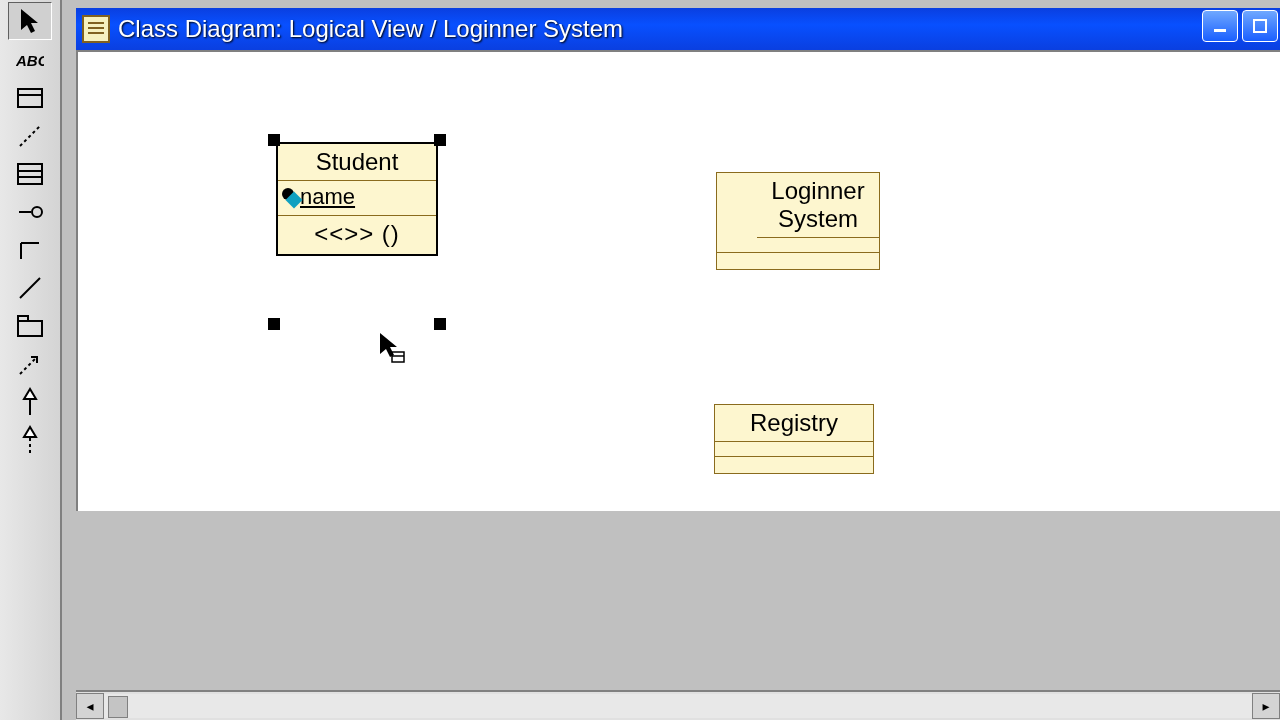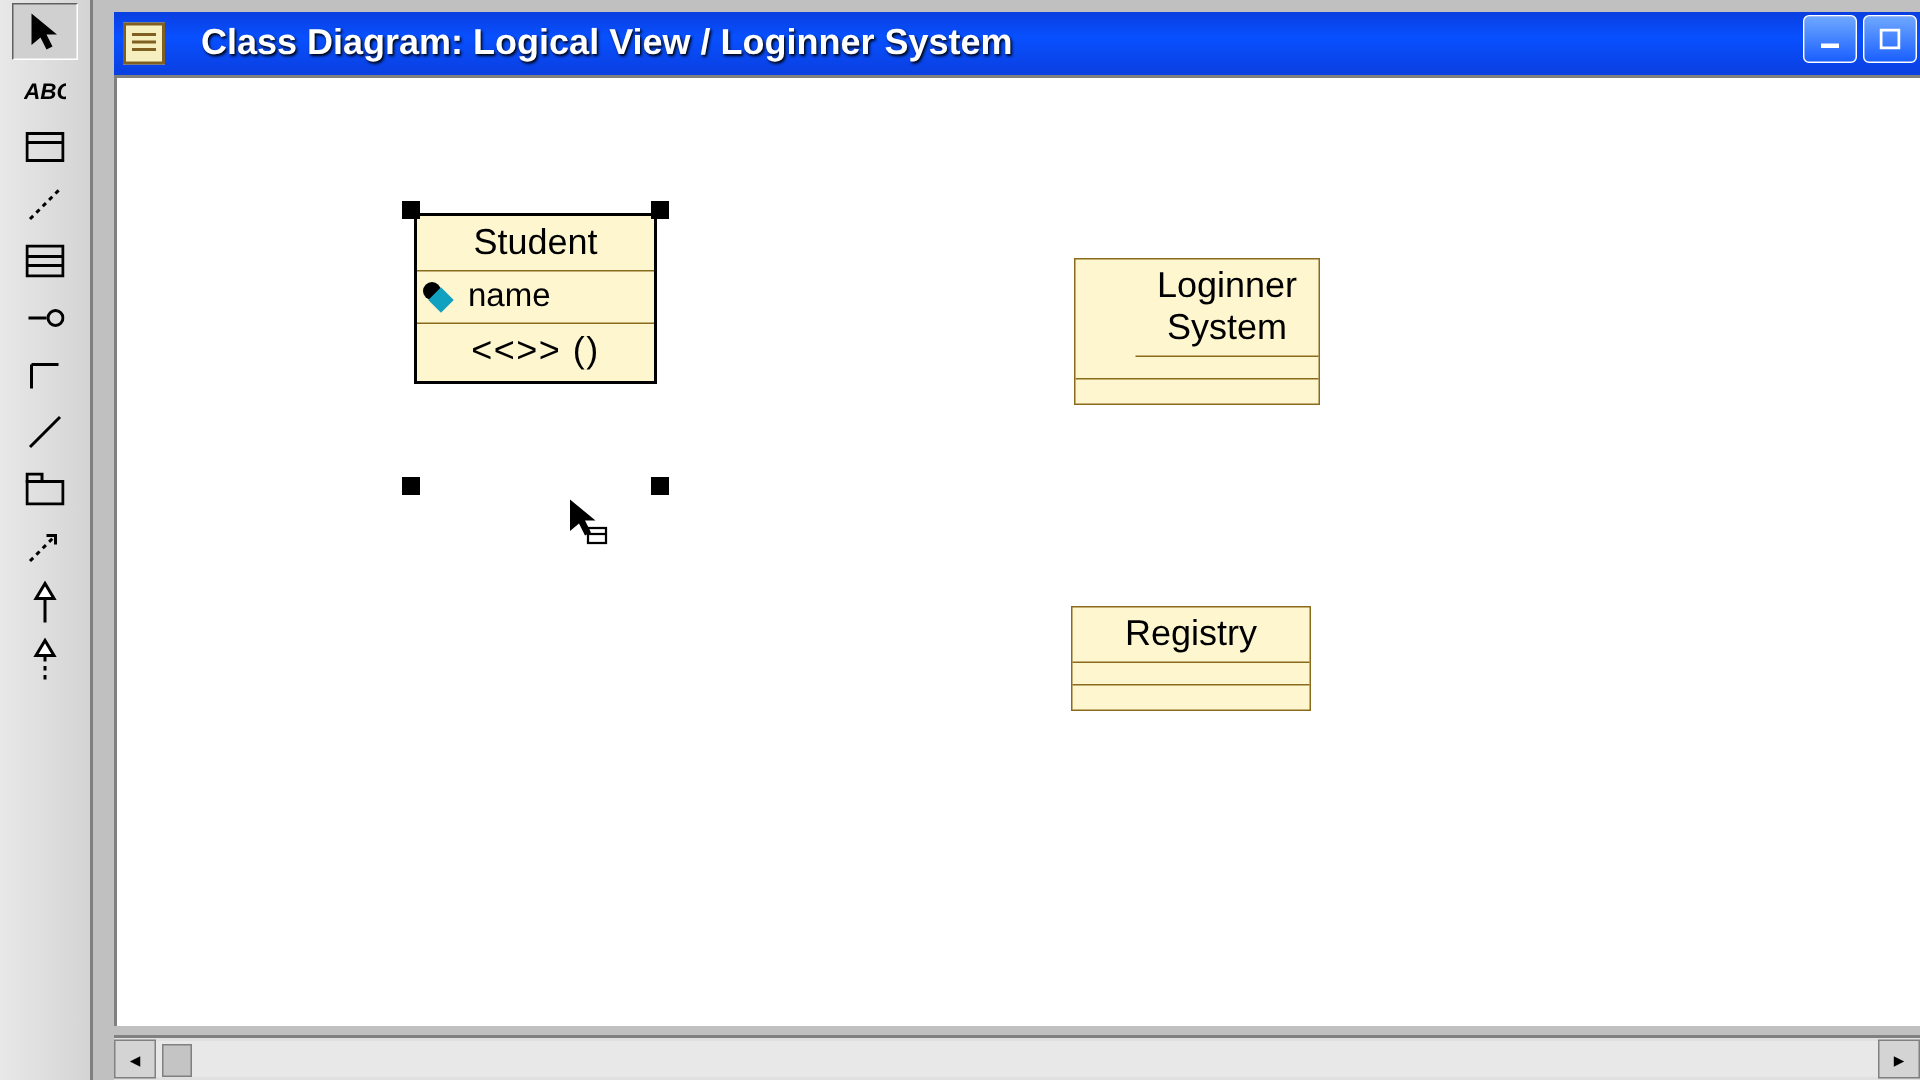--- a/index.html
+++ b/index.html
@@ -65,24 +65,23 @@
   #window-doc-icon::after{
     content:"";
     position:absolute;
     left:4px; top:5px; right:4px;
     height:2px; background:#806020;
     box-shadow:0 5px 0 #806020, 0 10px 0 #806020;
   }
   #window-title {
     color: #fff;
     font-size: 24px;
-    font-weight: bold;
+    font-weight: normal;
     text-shadow: 1px 1px 2px #000;
     white-space: nowrap;
-    margin-left: 16px;
   }
   #window-buttons {
     position: absolute;
     right: 0;
     top: 2px;
     display: flex;
     gap: 4px;
     padding-right: 2px;
   }
   .win-btn {
@@ -94,21 +93,21 @@
     display:flex;align-items:center;justify-content:center;
     color:#fff;font-weight:bold;font-size:18px;
   }
 
   
   #canvas {
     position: absolute;
     left: 76px;
     top: 50px;
     width: 1204px;
-    height: 634px;
+    height: 461px;
     background: #ffffff;
     border-left: 2px solid #808080;
     border-top: 2px solid #808080;
     box-sizing: border-box;
   }
 
   
   .uml-class {
     position: absolute;
     background: #fdf6cf;
@@ -131,22 +130,23 @@
     border-bottom: 1px solid #8a6b1d;
     min-height: 8px;
   }
   .uml-ops {
     padding: 4px 4px 6px 4px;
     min-height: 14px;
   }
   .attr-row {
     display:flex;
     align-items:center;
-    gap:12px;
+    gap:0;
     line-height: 28px;
+    text-decoration: underline;
   }
   .attr-icon{
     width:18px;height:18px;display:inline-block;position:relative;
   }
   .attr-icon::before{
     content:"";
     position:absolute;left:0;top:0;width:12px;height:12px;
     background:#000;border-radius:50%;
   }
   .attr-icon::after{

